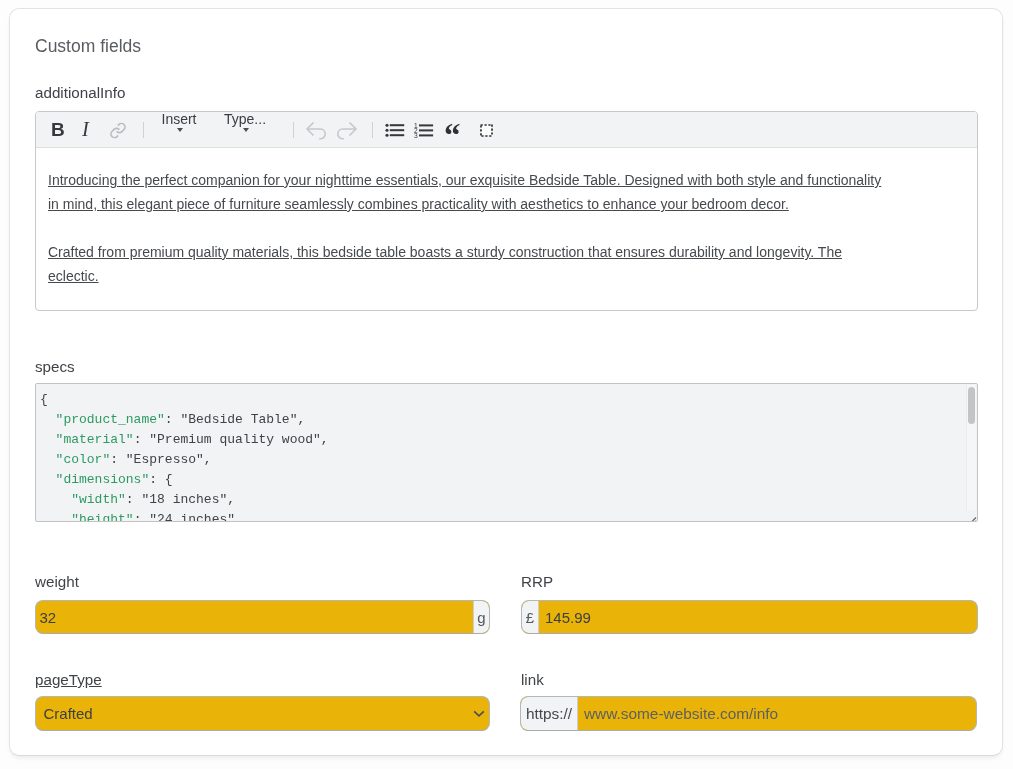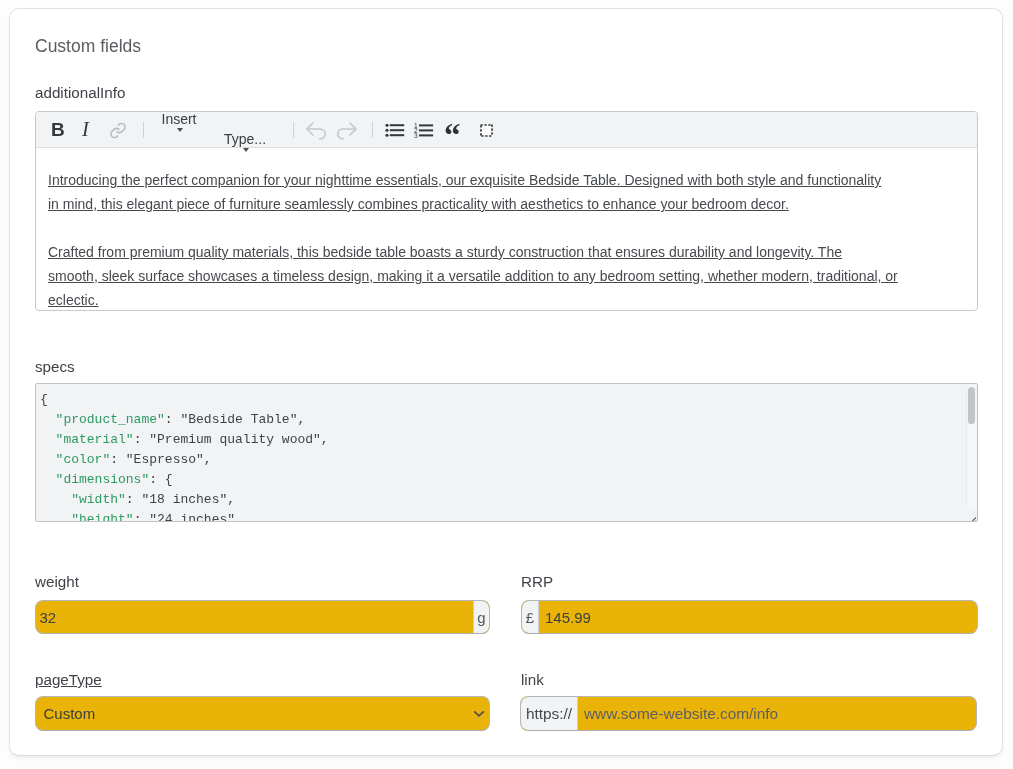--- a/index.html
+++ b/index.html
@@ -120,21 +120,21 @@
       <span class="tb-i">I</span>
       <span class="tb-link"><svg width="18" height="17" viewBox="0 0 24 24" fill="none" stroke="#b9bdc0" stroke-width="2.3">
           <path d="M10 13a5 5 0 0 0 7.54.54l3-3a5 5 0 0 0-7.07-7.07l-1.72 1.71"></path>
           <path d="M14 11a5 5 0 0 0-7.54-.54l-3 3a5 5 0 0 0 7.07 7.07l1.71-1.71"></path>
         </svg></span>
       <span class="sep" style="left:107px;"></span>
       <span class="dd" style="left:125.5px;">
         <span style="position:relative; top:-1px;">Insert</span>
         <span class="caret"></span>
       </span>
-      <span class="dd" style="left:188px;margin-top:20px;">
+      <span class="dd" style="left:188px;">
         <span style="position:relative; top:-1px;">Type...</span>
         <span class="caret"></span>
       </span>
       <span class="sep" style="left:257px;"></span>
       <span class="icon" style="left:268px; top:8.5px;"><svg width="22" height="19" viewBox="0 0 22 19" fill="none" stroke="#c5c8ca" stroke-width="1.6">
           <path d="M9.5 1.5 L3 8 L9.5 14.5"></path>
           <path d="M3 8 h13.3 c2.9 0 4.9 2.2 4.9 4.9 0 2.7-2.2 4.9-4.9 4.9 h-1.2"></path>
         </svg></span>
       <span class="icon" style="left:300.5px; top:8.5px;"><svg width="22" height="19" viewBox="0 0 22 19" fill="none" stroke="#c5c8ca" stroke-width="1.6">
           <path d="M12.5 1.5 L19 8 L12.5 14.5"></path>
@@ -170,21 +170,20 @@
             <path d="M11.4 12 H0.6"></path>
             <path d="M1 11.4 V0.6"></path>
           </g>
         </svg></span>
     </div>
     <div class="rte-body">
       <div>Introducing the perfect companion for your nighttime essentials, our exquisite Bedside Table. Designed with both style and functionality</div>
       <div>in mind, this elegant piece of furniture seamlessly combines practicality with aesthetics to enhance your bedroom decor.</div>
       <div class="pgap"></div>
       <div>Crafted from premium quality materials, this bedside table boasts a sturdy construction that ensures durability and longevity. The</div>
-      <div>smooth, sleek surface showcases a timeless design, making it a versatile addition to any bedroom setting, whether modern, traditional, or</div>
       <div>eclectic.</div>
     </div>
   </div>
 
   <div class="abs lbl" style="left:35px; top:358px;">specs</div>
   <div class="abs code">
     <pre>{
   <span class="k">"product_name"</span>: "Bedside Table",
   <span class="k">"material"</span>: "Premium quality wood",
   <span class="k">"color"</span>: "Espresso",
@@ -205,21 +204,21 @@
   </div>
 
   <div class="abs lbl" style="left:521px; top:573px;">RRP</div>
   <div class="abs field" style="left:521px; top:600px; width:457px; height:34px;">
     <span class="addon addon-l" style="width:17px;">£</span>
     <span class="in-text" style="flex:1; padding-left:6px;">145.99</span>
   </div>
 
   <div class="abs lbl" style="left:35px; top:671px;text-decoration:underline;">pageType</div>
   <div class="abs field" style="left:35px; top:696px; width:455px; height:35px;">
-    <span class="in-text" style="flex:1; padding-left:7.5px;">Custom</span>
+    <span class="in-text" style="flex:1; padding-left:7.5px;">Crafted</span>
     <span class="chev" style="margin-right:4px;">
       <svg width="12" height="8" viewBox="0 0 12 8" fill="none" stroke="#4c5054" stroke-width="1.7">
         <path d="M1.2 1.4 L6 5.9 L10.8 1.4"></path>
       </svg>
     </span>
   </div>
 
   <div class="abs lbl" style="left:521px; top:671px;">link</div>
   <div class="abs field" style="left:520px; top:696px; width:457px; height:35px;">
     <span class="addon addon-l" style="width:57px; font-size:15.4px; color:#45494d;">https://</span>

